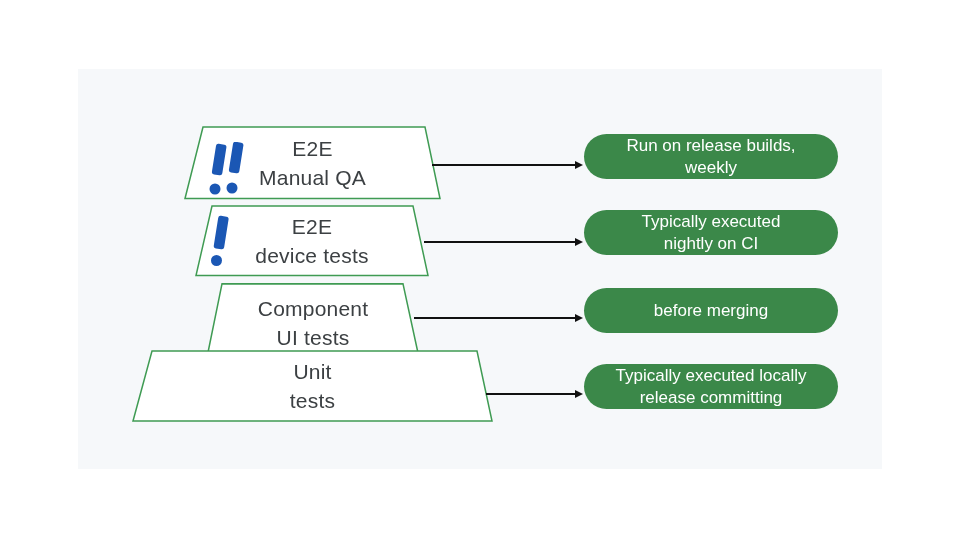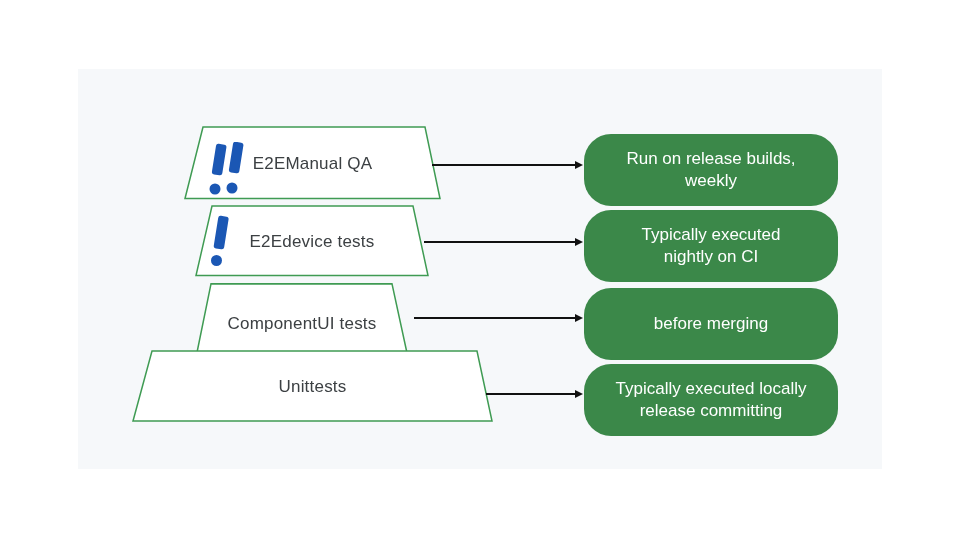--- a/index.html
+++ b/index.html
@@ -14,37 +14,37 @@
     position: absolute; left: 78px; top: 69px;
     width: 804px; height: 400px;
     background: #f6f8fa;
   }
   
   .trap { position: absolute; }
   .trap svg { position: absolute; left: 0; top: 0; width: 100%; height: 100%; }
   .trap svg polygon { fill: #ffffff; stroke: #3f9b53; stroke-width: 1.5; }
   .trap .lbl {
     position: relative; width: 100%; height: 100%;
-    display: flex; flex-direction: row; justify-content: center; align-items: center;
-    font-size: 17px; line-height: 29px; color: #3c4043; letter-spacing: 0.2px;
+    display: flex; flex-direction: column; justify-content: center; align-items: center;
+    font-size: 21px; line-height: 29px; color: #3c4043; letter-spacing: 0.2px;
   }
   .t1 { left: 105px; top: 57px;  width: 259px; height: 74px; }
   .t2 { left: 116px; top: 136px; width: 236px; height: 72px; }
-  .t3 { left: 115px; top: 213px; width: 218px; height: 82px; }
+  .t3 { left: 126px; top: 213px; width: 218px; height: 82px; }
   .t4 { left: 53px;  top: 280px; width: 363px; height: 74px; }
 
   
   .picon { position: absolute; }
   .picon1 { left: 128px; top: 73px;  width: 44px; height: 54px; }
   .picon2 { left: 130px; top: 146px; width: 26px; height: 52px; }
   .picon g, .picon rect, .picon circle { fill: #1b57b4; }
 
   
   .note {
-    position: absolute; left: 506px; width: 254px; height: 72px;
+    position: absolute; left: 506px; width: 254px; height: 45px;
     background: #3b8849; border-radius: 27px;
     color: #ffffff; font-size: 17px; line-height: 22px; font-weight: 500;
     display: flex; flex-direction: column; justify-content: center; align-items: center;
     text-align: center;
   }
   .n1 { top: 65px; }
   .n2 { top: 141px; }
   .n3 { top: 219px; }
   .n4 { top: 295px; }
 

